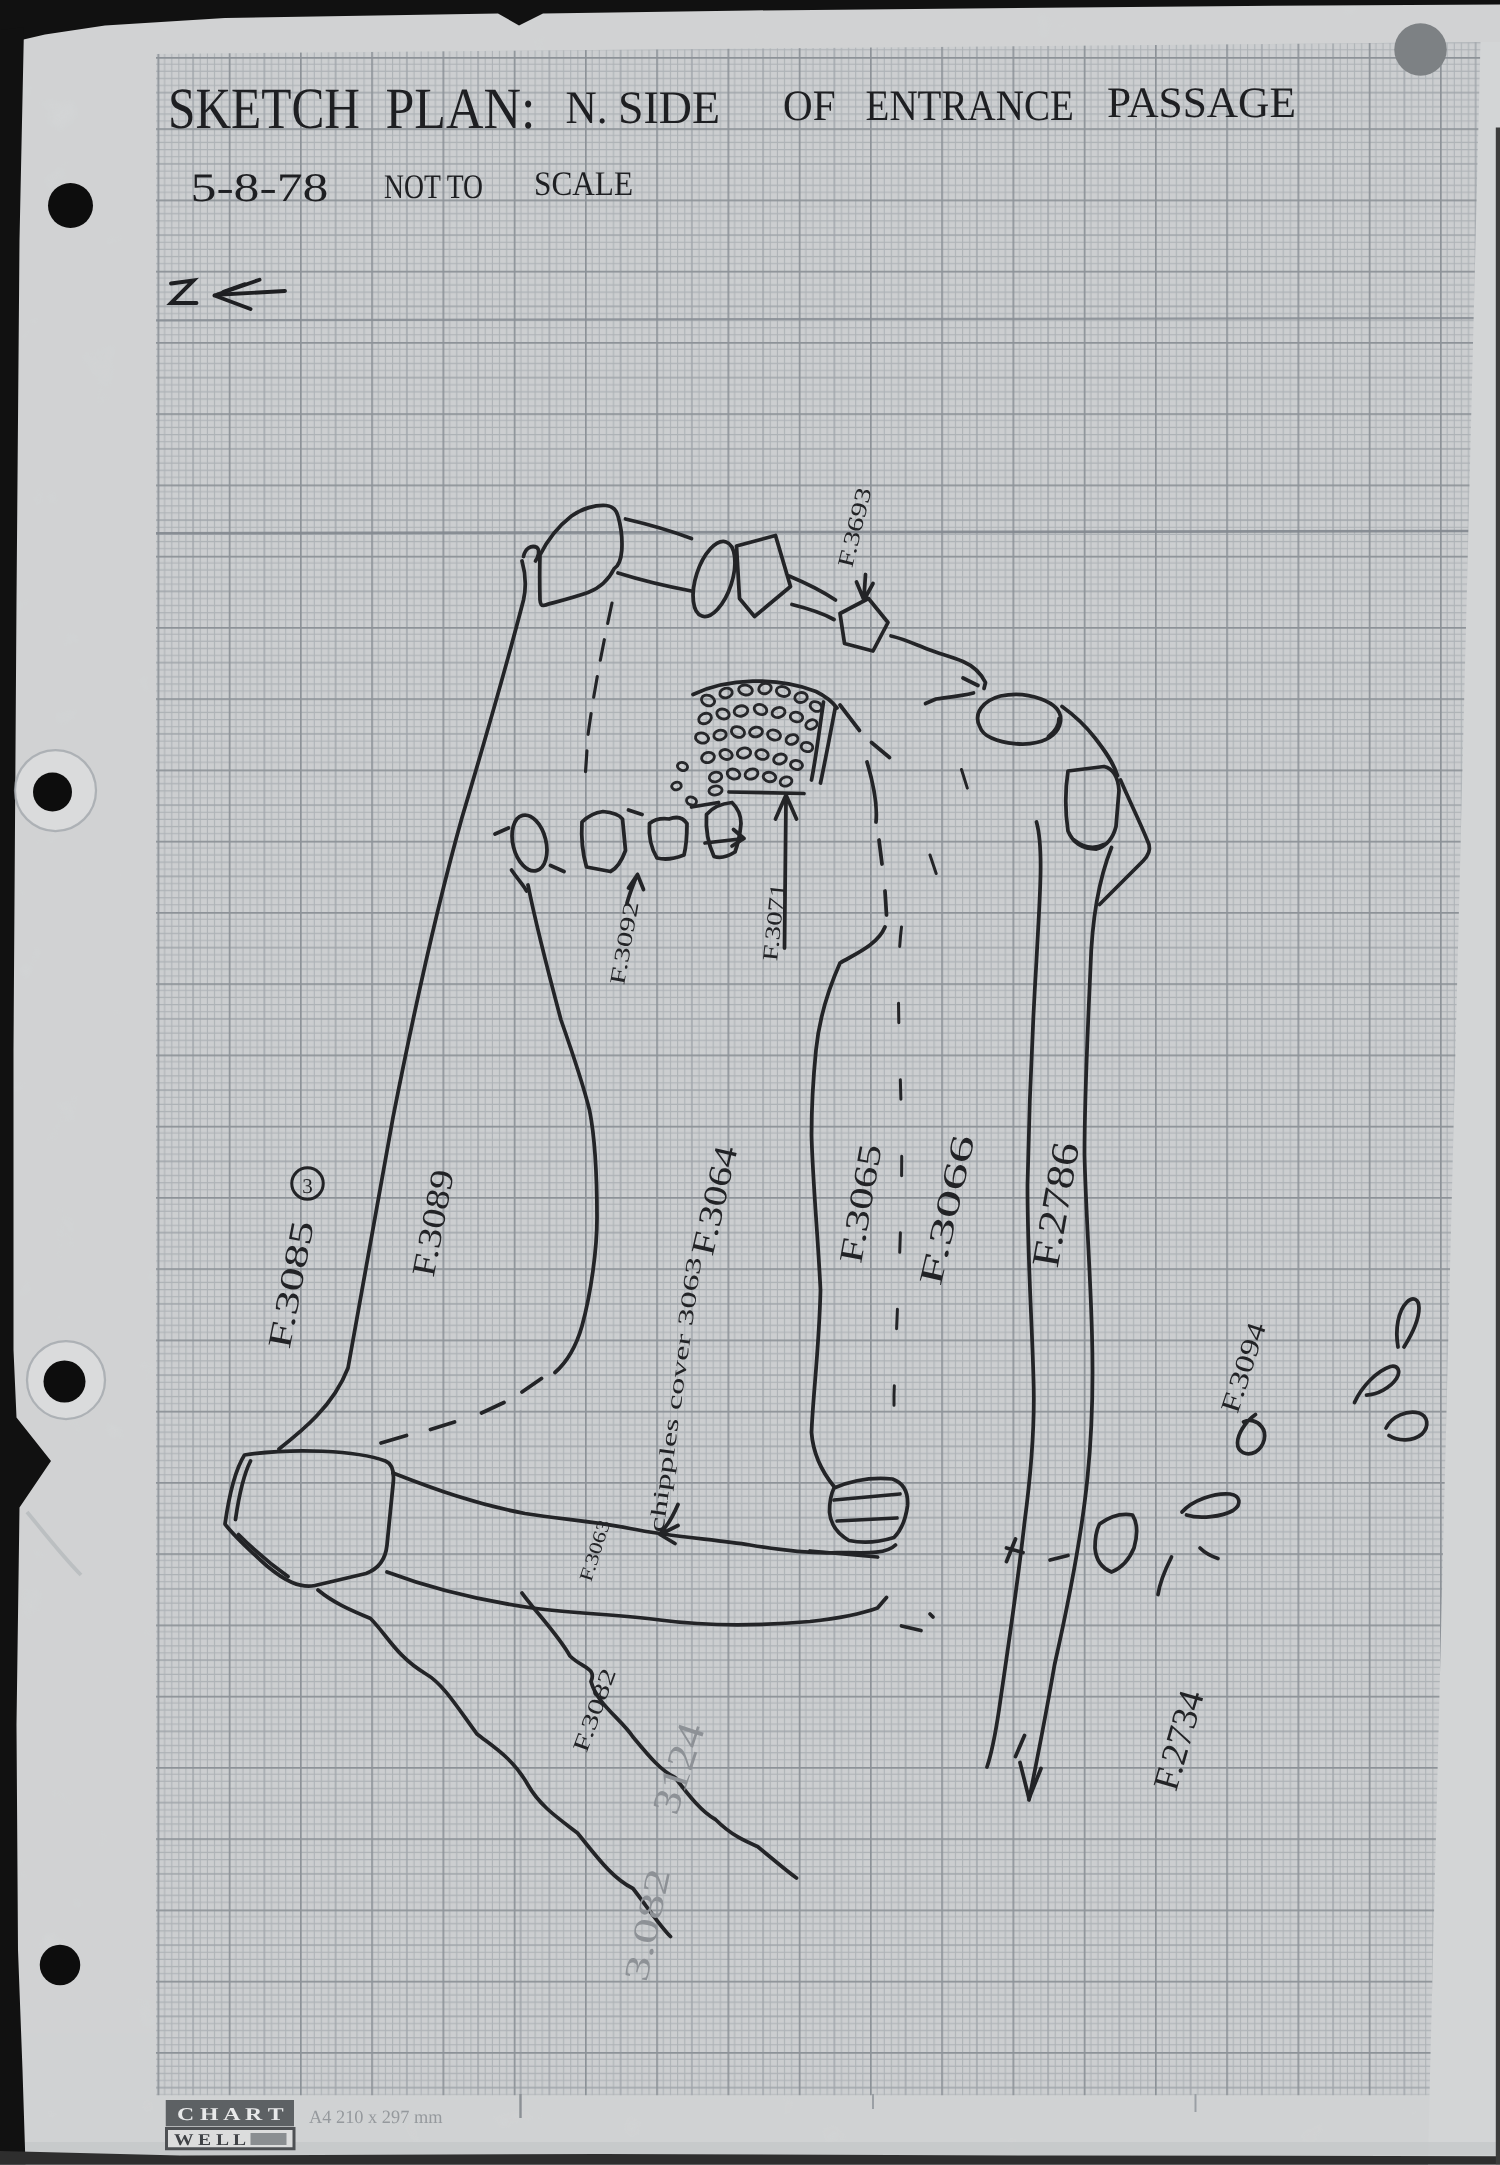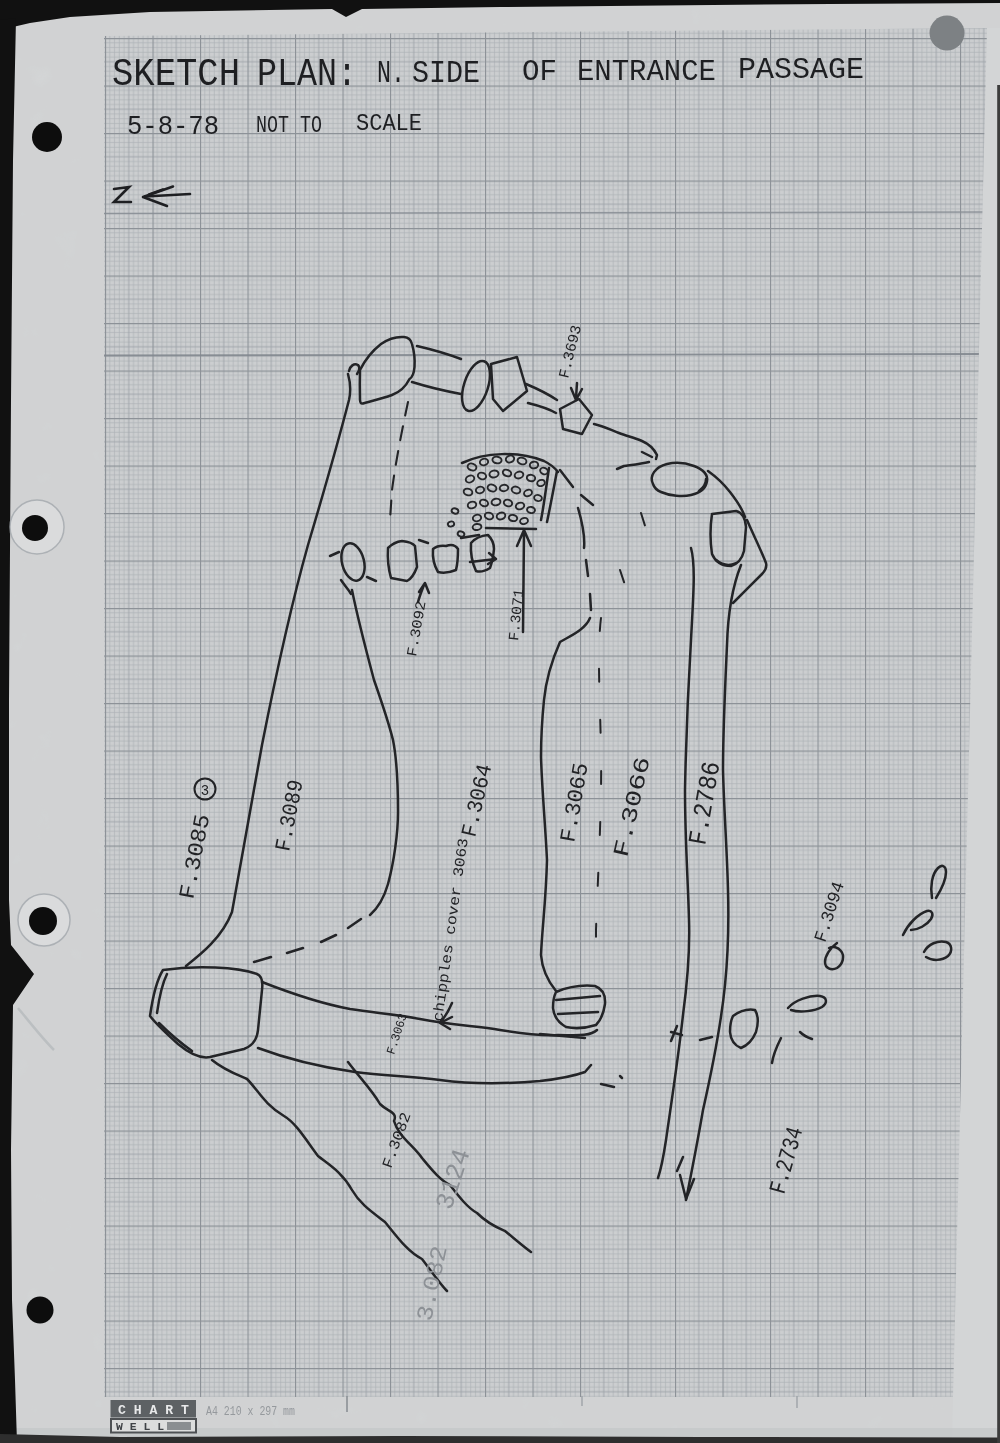--- a/index.html
+++ b/index.html
@@ -1,16 +1,16 @@
 <!DOCTYPE html>
 <html><head>
 <meta charset="utf-8">
 <style>
 html,body{margin:0;padding:0;background:#1a1a1a;}
-#page{position:relative;width:1000px;height:1443px;font-family:Liberation Mono, monospace;overflow:hidden;}
+#page{position:relative;width:1000px;height:1443px;font-family:Liberation Serif, serif;overflow:hidden;}
 svg{display:block;}
 </style>
 </head>
 <body>
 <div id="page">
 <svg width="1000" height="1443" viewBox="0 0 1000 1443">
 <defs>
 <clipPath id="gridclip">
           <polygon points="104,36 989,28 954,1397 104,1397"></polygon>
         </clipPath>

